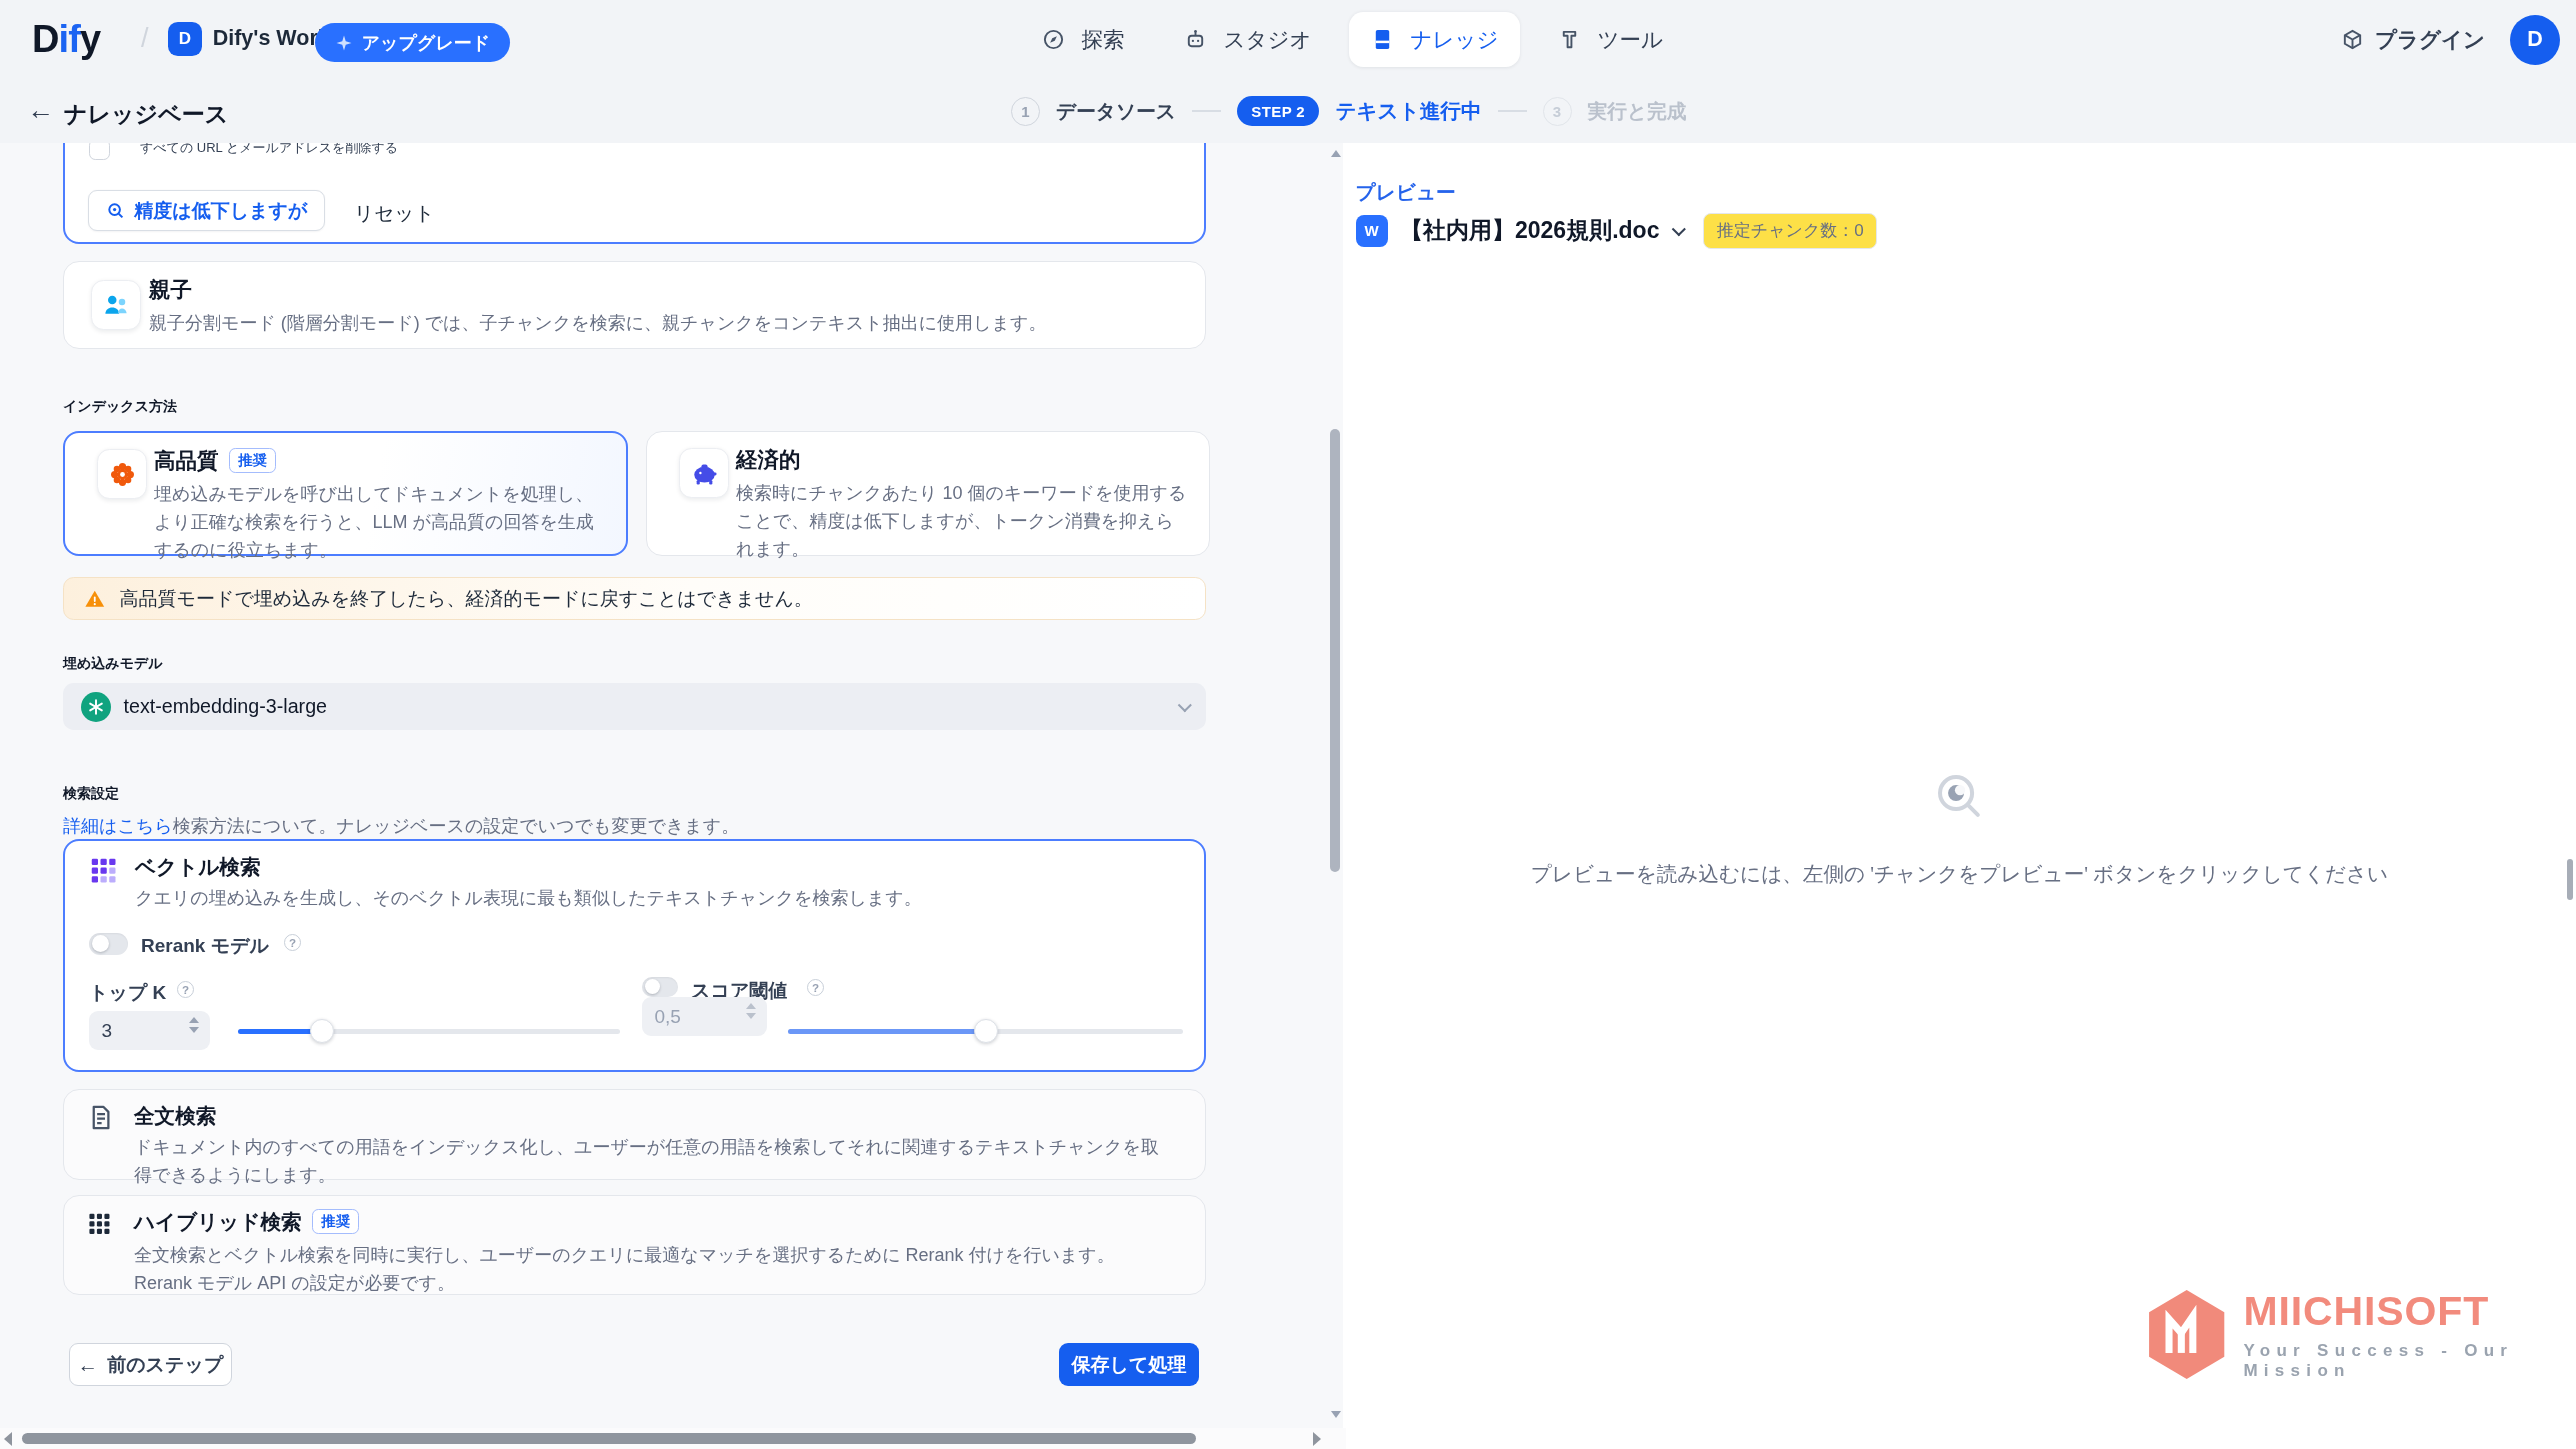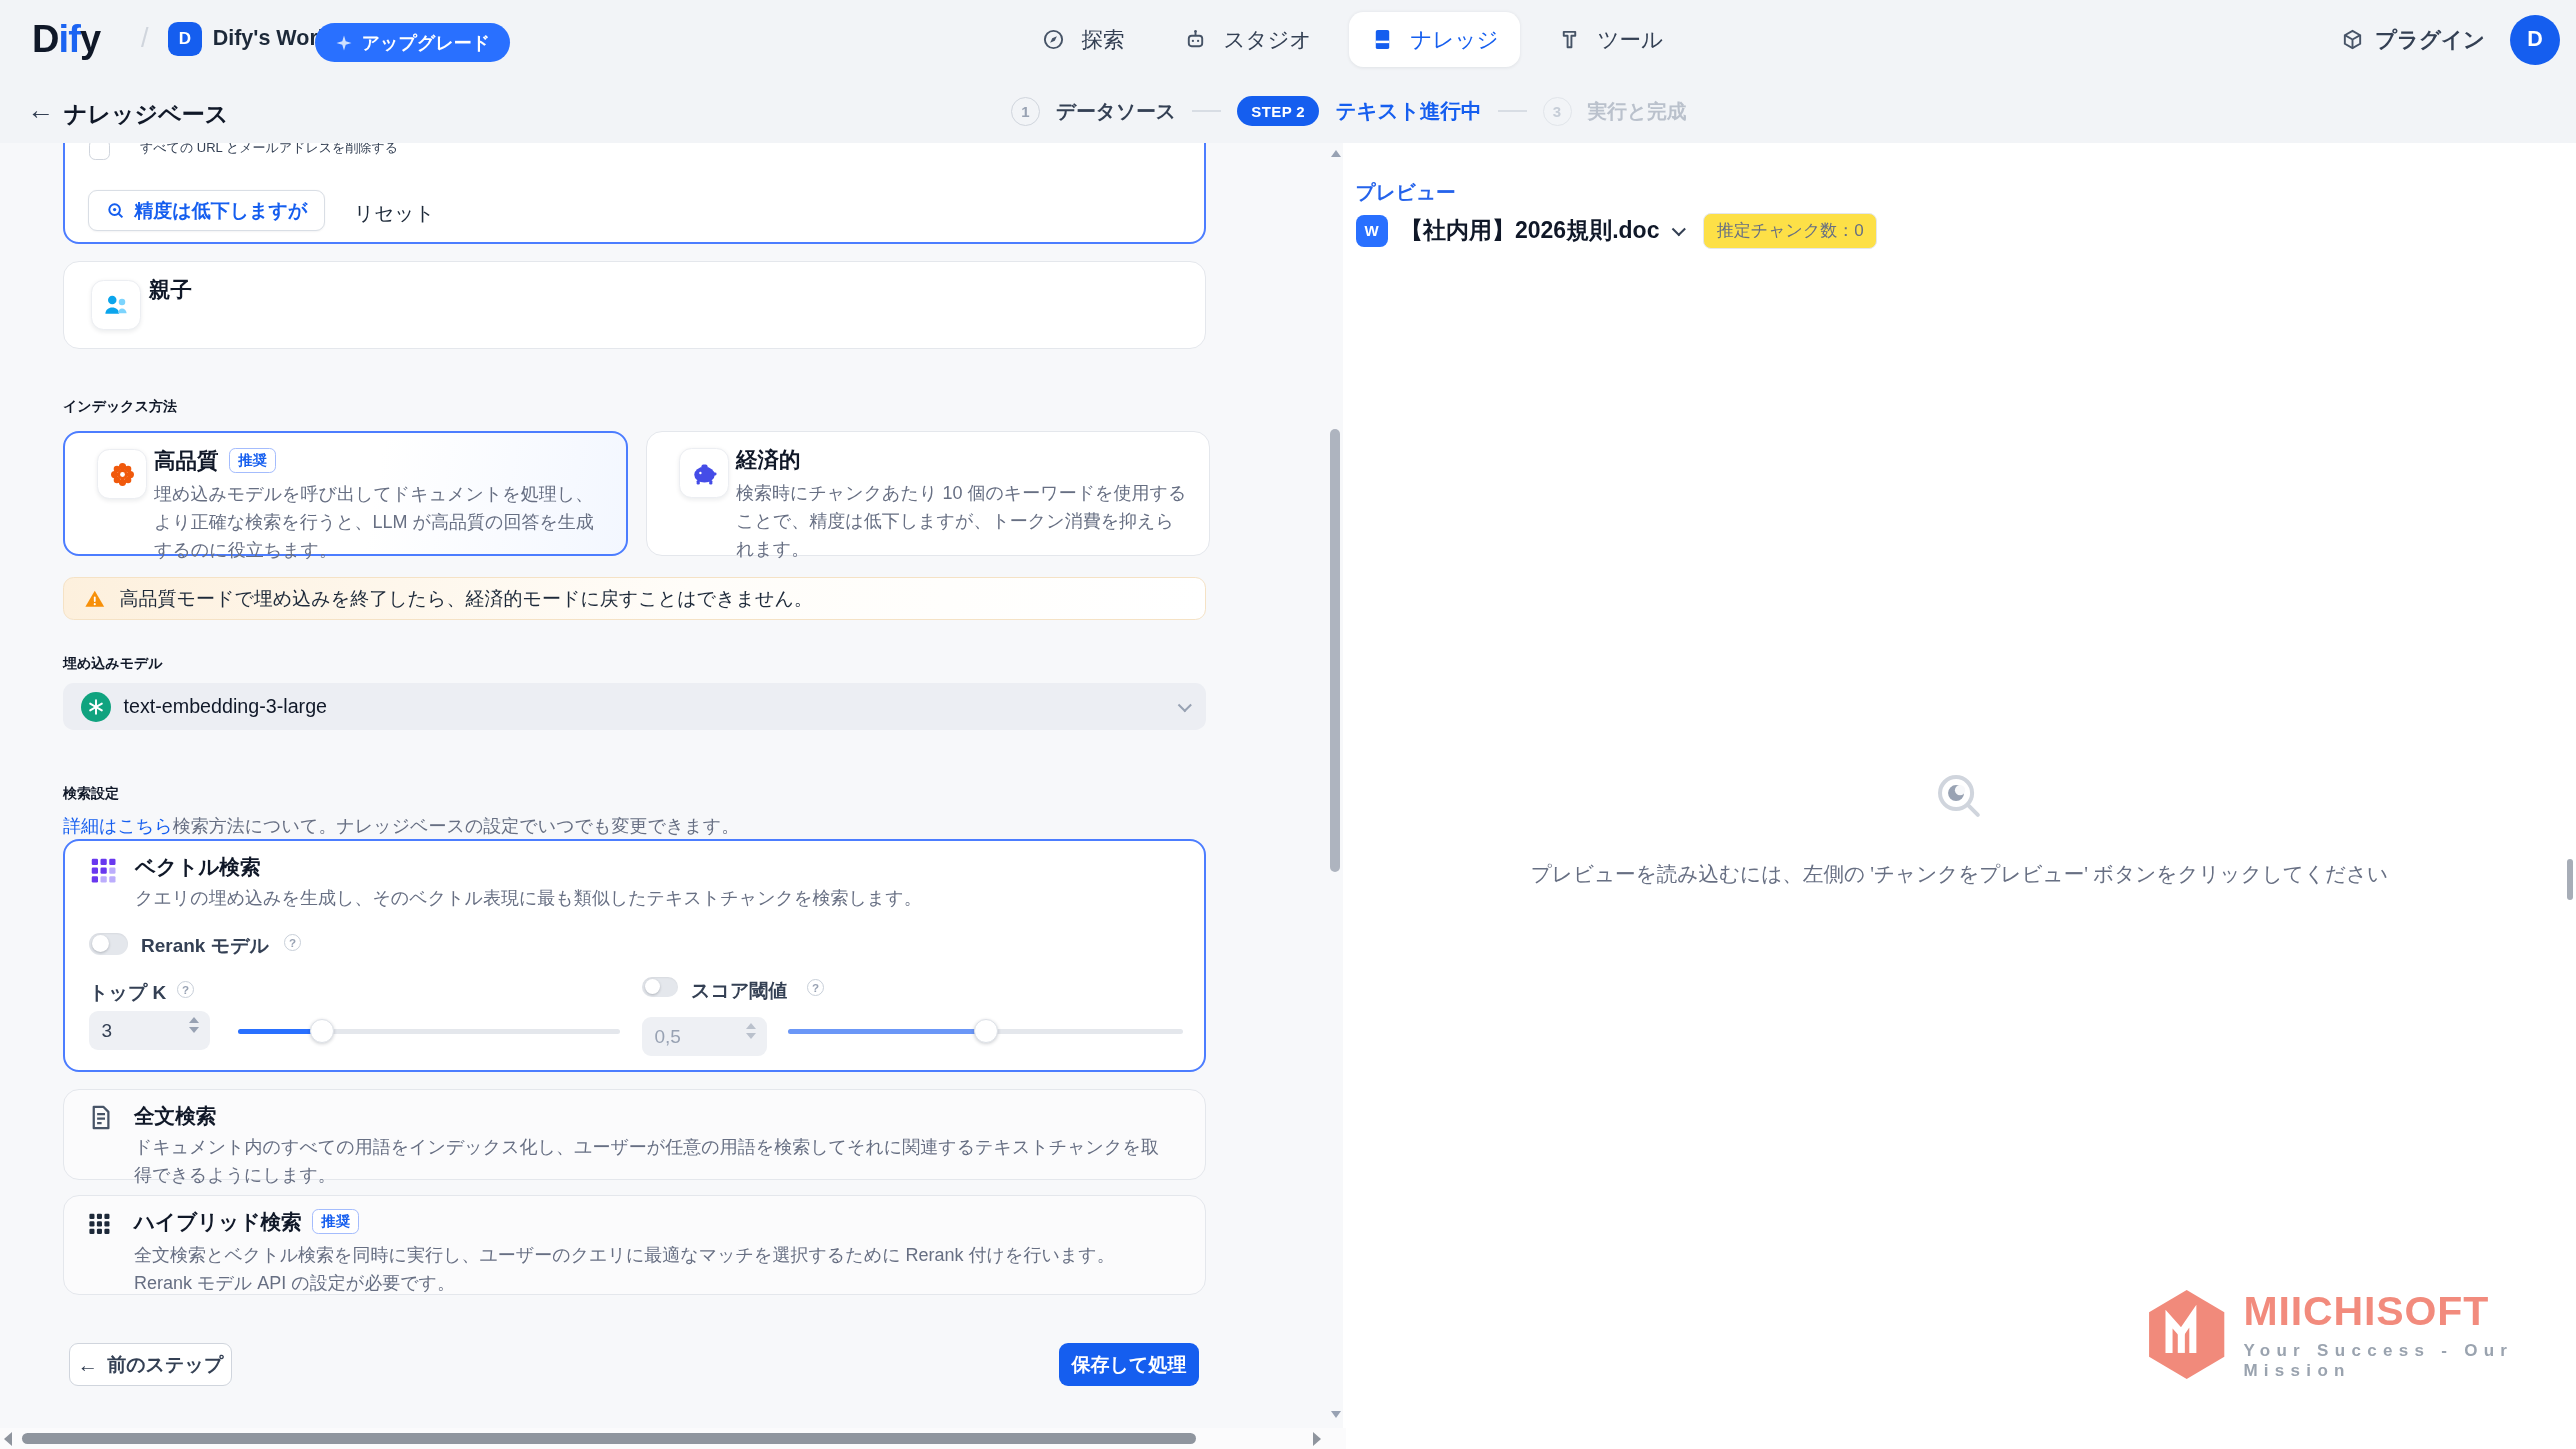--- a/index.html
+++ b/index.html
@@ -192,20 +192,21 @@
     <div class="card" style="left:63px; top:261px; width:1143px; height:88px;">
       <div class="icon-sq" style="left:27px; top:18px;">
         <svg width="30" height="30" viewBox="0 0 24 24">
               <circle cx="9" cy="8" r="3.4" fill="#0ba5ec"></circle>
               <path d="M3.5 19c0-3 2.5-5 5.5-5s5.5 2 5.5 5z" fill="#0ba5ec"></path>
               <circle cx="16.8" cy="9.5" r="2.6" fill="#7cd4fd"></circle>
               <path d="M13.5 18.5c.4-2.4 1.6-3.8 3.3-3.8 1.9 0 3.4 1.6 3.7 3.8z" fill="#7cd4fd"></path>
             </svg>
       </div>
       <div class="card-title" style="left:85px; top:12.5px;">親子</div>
+      <div class="card-desc" style="left:85px; top:47px; width:1020px;">親子分割モード (階層分割モード) では、子チャンクを検索に、親チャンクをコンテキスト抽出に使用します。</div>
     </div>
 
     <div class="sec-head" style="left:63px; top:398px;">インデックス方法</div>
 
     <div class="card sel" style="left:63px; top:431px; width:565px; height:125px; background:linear-gradient(100deg,#ffffff 55%,#f3f7ff);">
       <div class="icon-sq" style="left:32px; top:16px;">
         <svg width="29" height="29" viewBox="0 0 24 24">
               <g fill="#f0590c">
                 <circle cx="12" cy="5.5" r="3"></circle>
                 <circle cx="12" cy="18.5" r="3"></circle>
@@ -305,21 +306,21 @@
       <div class="slider" style="left:173px; top:188px; width:382px;">
         <div class="fill" style="width:22%;"></div>
             <div class="thumb" style="left:72px;"></div>
       </div>
 
       <div class="toggle" style="position:absolute; left:577px; top:136px; width:36px; height:19.7px;">
             <div class="knob" style="width:15px;height:15px;"></div>
           </div>
       <div class="label-sm" style="position:absolute; left:626px; top:137px;">スコア閾値</div>
       <span class="help" style="position:absolute; left:742px; top:138px;">?</span>
-      <div class="num-input" style="left:577px; top:176px; width:125px; color:#98a2b3;">
+      <div class="num-input" style="left:577px; top:156px; width:125px; color:#98a2b3;">
         <span>0,5</span>
         <div class="stepper" style="opacity:.6;">
               <div class="tri-up"></div>
               <div class="tri-dn"></div>
             </div>
       </div>
       <div class="slider" style="left:723px; top:188px; width:395px;">
         <div class="fill" style="width:50%; background:#6b97f7;"></div>
             <div class="thumb" style="left:186px;"></div>
       </div>

